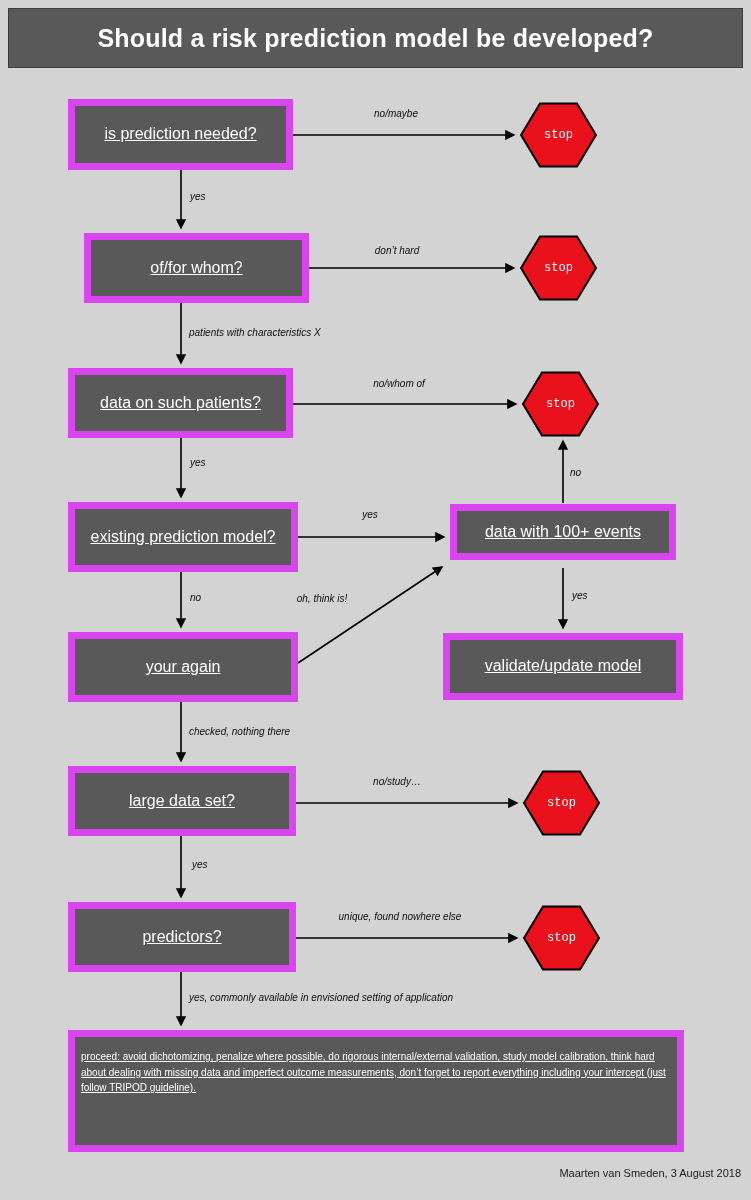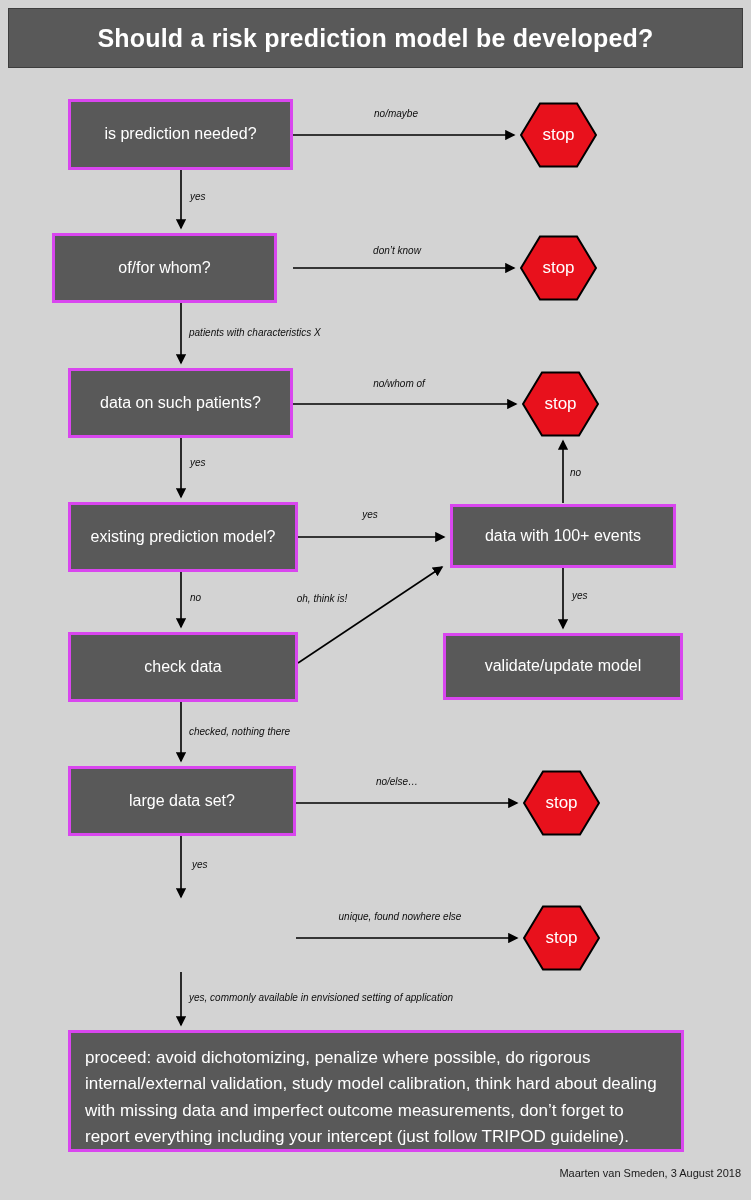--- a/index.html
+++ b/index.html
@@ -9,34 +9,34 @@
     position:relative; width:751px; height:1200px;
     background:var(--background,#d3d3d3); overflow:hidden; margin:0 auto;
   }
   .title-box {
     position:absolute; left:8px; top:8px; width:735px; height:60px;
     background:var(--box-fill,#595959); border:1px solid #3d3d3d;
     display:flex; align-items:center; justify-content:center;
   }
   .title-box span { color:var(--box-text,#fff); font-size:25px; font-weight:bold; letter-spacing:.2px; }
   .node {
-    position:absolute; background:var(--box-fill,#595959); border:3px solid #d946ef;
+    position:absolute; background:var(--box-fill,#595959); border:7px solid #d946ef;
     color:var(--box-text,#fff); display:flex; align-items:center; justify-content:center;
-    font-size:16px; text-align:center; line-height:1.3;
+    font-size:16px; text-align:center; line-height:1.3;text-decoration:underline;
   }
   .node.proceed {
     align-items:flex-start; justify-content:flex-start; text-align:left;
-    padding:12px 14px; font-size:17px; line-height:1.55;
+    padding:12px 6px; font-size:10px; line-height:1.55;
   }
   .stop { position:absolute; width:77px; height:66px; }
   .stop svg { position:absolute; left:0; top:0; }
   .stop span {
     position:absolute; left:0; top:0; right:0; bottom:0;
     display:flex; align-items:center; justify-content:center;
-    color:var(--stop-text,#fff); font-size:17px;
+    color:var(--stop-text,#fff); font-size:12px;font-family:Liberation Mono, monospace;
   }
   .arrows { position:absolute; left:0; top:0; }
   .arrows line { stroke:#000; stroke-width:1.6; }
   .elabel { position:absolute; font-size:10px; color:#0d0d0d; white-space:nowrap;font-style:italic; }
   .elabel.c { transform:translateX(-50%); }
   .credit { position:absolute; right:10px; top:1167px; font-size:11px; color:#1a1a1a; }
 </style>
 </head>
 <body>
 
@@ -66,40 +66,43 @@
     <line x1="181" y1="972" x2="181" y2="1025" marker-end="url(#ah)"></line>
   </svg>
 
   <div class="title-box">
     <span>Should a risk prediction model be developed?</span>
   </div>
 
   <div class="node" style="left:68px;top:99px;width:225px;height:71px">
       <span>is prediction needed?</span>
     </div>
-  <div class="node" style="left:52px;top:233px;width:225px;height:70px">
+  <div class="node" style="left:84px;top:233px;width:225px;height:70px">
       <span>of/for whom?</span>
     </div>
   <div class="node" style="left:68px;top:368px;width:225px;height:70px">
       <span>data on such patients?</span>
     </div>
   <div class="node" style="left:68px;top:502px;width:230px;height:70px">
       <span>existing prediction model?</span>
     </div>
-  <div class="node" style="left:450px;top:504px;width:226px;height:64px">
+  <div class="node" style="left:450px;top:504px;width:226px;height:56px">
       <span>data with 100+ events</span>
     </div>
   <div class="node" style="left:68px;top:632px;width:230px;height:70px">
-      <span>check data</span>
+      <span>your again</span>
     </div>
   <div class="node" style="left:443px;top:633px;width:240px;height:67px">
       <span>validate/update model</span>
     </div>
   <div class="node" style="left:68px;top:766px;width:228px;height:70px">
       <span>large data set?</span>
+    </div>
+  <div class="node" style="left:68px;top:902px;width:228px;height:70px">
+      <span>predictors?</span>
     </div>
   <div class="node proceed" style="left:68px;top:1030px;width:616px;height:122px">
       <span>proceed: avoid dichotomizing, penalize where possible, do rigorous internal/external validation, study model calibration, think hard about dealing with missing data and imperfect outcome measurements, don’t forget to report everything including your intercept (just follow TRIPOD guideline).</span>
     </div>
 
   <div class="stop" style="left:520px;top:102px">
     <svg width="77" height="66" viewBox="0 0 77 66">
         <polygon points="1,33 20,1.5 57,1.5 76,33 57,64.5 20,64.5" style="fill:var(--stop-fill,#e8111c);stroke:#000;stroke-width:2"></polygon>
       </svg>
     <span>stop</span>
@@ -124,30 +127,30 @@
   </div>
   <div class="stop" style="left:523px;top:905px">
     <svg width="77" height="66" viewBox="0 0 77 66">
         <polygon points="1,33 20,1.5 57,1.5 76,33 57,64.5 20,64.5" style="fill:var(--stop-fill,#e8111c);stroke:#000;stroke-width:2"></polygon>
       </svg>
     <span>stop</span>
   </div>
 
   <div class="elabel c" style="left:396px;top:108px">no/maybe</div>
   <div class="elabel" style="left:190px;top:191px">yes</div>
-  <div class="elabel c" style="left:397px;top:245px">don’t know</div>
+  <div class="elabel c" style="left:397px;top:245px">don’t hard</div>
   <div class="elabel" style="left:189px;top:327px">patients with characteristics X</div>
   <div class="elabel c" style="left:399px;top:378px">no/whom of</div>
   <div class="elabel" style="left:190px;top:457px">yes</div>
   <div class="elabel c" style="left:370px;top:509px">yes</div>
   <div class="elabel" style="left:190px;top:592px">no</div>
   <div class="elabel c" style="left:322px;top:593px">oh, think is!</div>
   <div class="elabel" style="left:570px;top:467px">no</div>
   <div class="elabel" style="left:572px;top:590px">yes</div>
   <div class="elabel" style="left:189px;top:726px">checked, nothing there</div>
-  <div class="elabel c" style="left:397px;top:776px">no/else…</div>
+  <div class="elabel c" style="left:397px;top:776px">no/study…</div>
   <div class="elabel" style="left:192px;top:859px">yes</div>
   <div class="elabel c" style="left:400px;top:911px">unique, found nowhere else</div>
   <div class="elabel" style="left:189px;top:992px">yes, commonly available in envisioned setting of application</div>
 
   <div class="credit">Maarten van Smeden, 3 August 2018</div>
 
 </div>
 
 </body></html>

